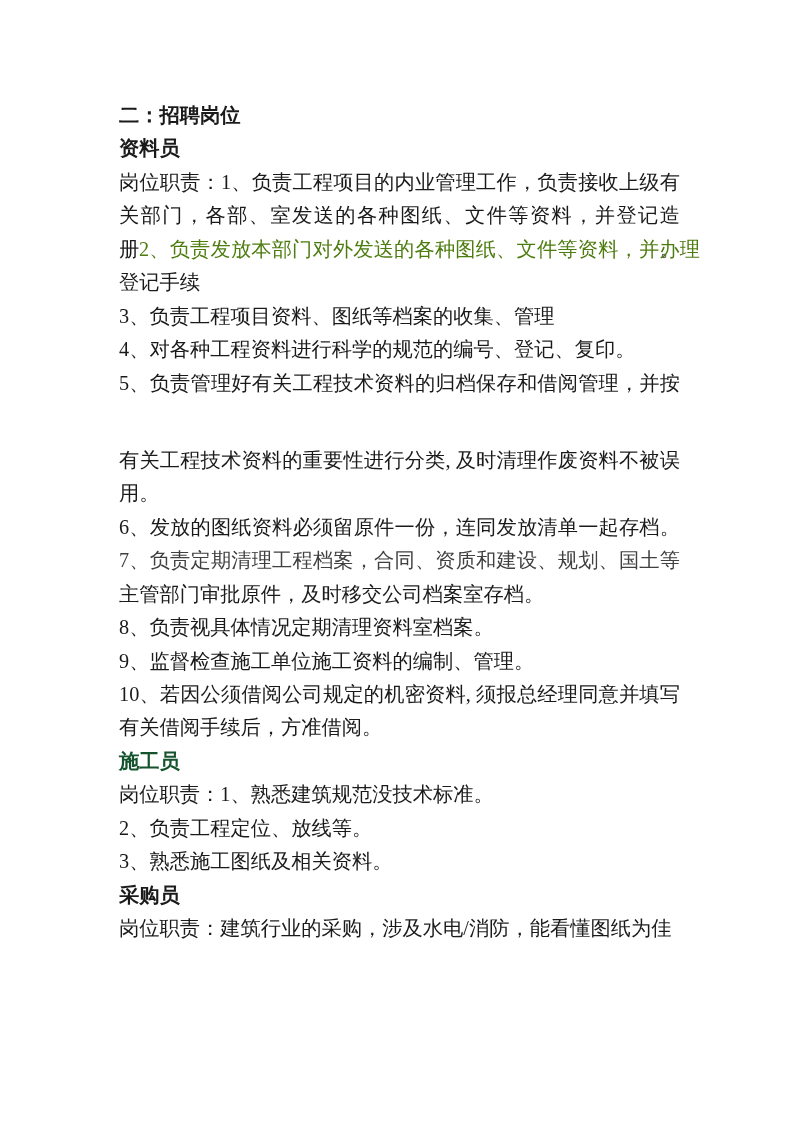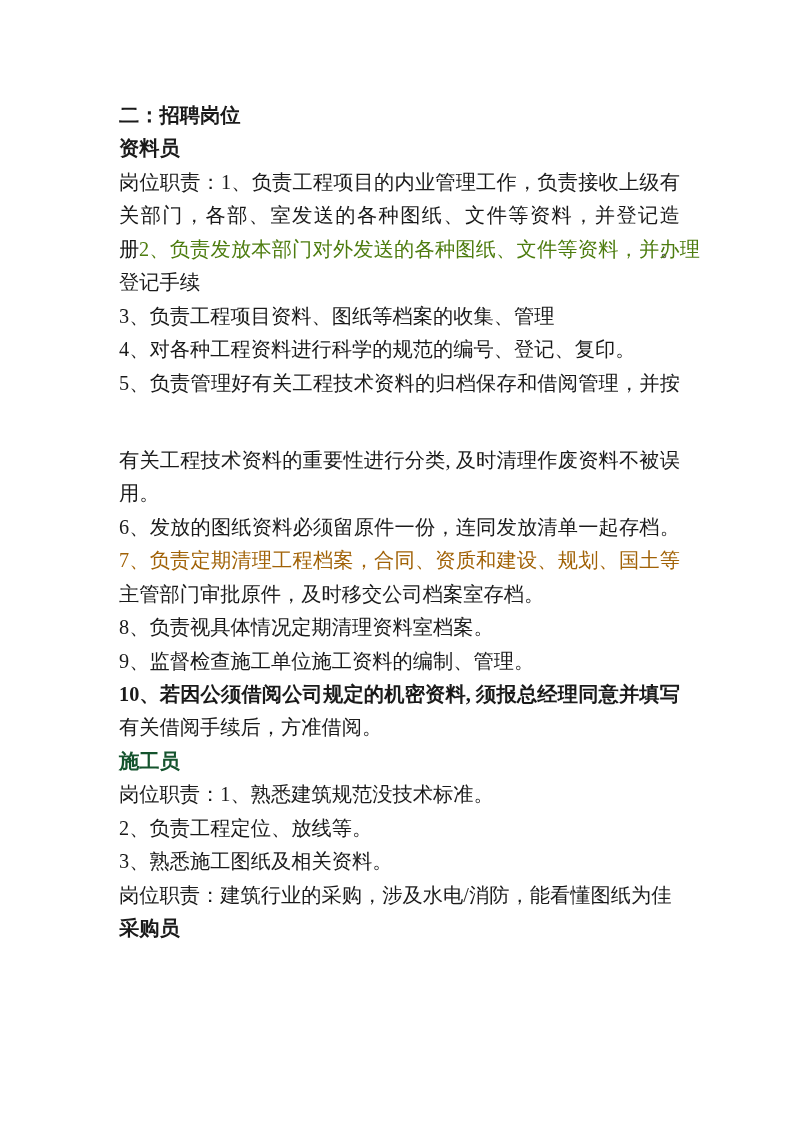--- a/index.html
+++ b/index.html
@@ -50,25 +50,25 @@
     <div class="line body justify" style="color: rgb(26, 26, 26);">岗位职责：1、负责工程项目的内业管理工作，负责接收上级有</div>
     <div class="line body justify" style="color: rgb(26, 26, 26);">关部门，各部、室发送的各种图纸、文件等资料，并登记造册。</div>
     <div class="line body justify" style="color: #4d7c0f; margin-left: 20px;">2、负责发放本部门对外发送的各种图纸、文件等资料，并办理</div>
     <div class="line body" style="color: rgb(26, 26, 26);">登记手续</div>
     <div class="line body" style="color: rgb(26, 26, 26);">3、负责工程项目资料、图纸等档案的收集、管理</div>
     <div class="line body" style="color: rgb(26, 26, 26);">4、对各种工程资料进行科学的规范的编号、登记、复印。</div>
     <div class="line body justify" style="color: rgb(26, 26, 26);">5、负责管理好有关工程技术资料的归档保存和借阅管理，并按</div>
     <div class="line body justify" style="color: rgb(26, 26, 26); margin-top: 44px;">有关工程技术资料的重要性进行分类, 及时清理作废资料不被误</div>
     <div class="line body" style="color: rgb(26, 26, 26);">用。</div>
     <div class="line body justify" style="color: rgb(26, 26, 26);">6、发放的图纸资料必须留原件一份，连同发放清单一起存档。</div>
-    <div class="line body justify" style="color: #a16207;">7、负责定期清理工程档案，合同、资质和建设、规划、国土等</div>
+    <div class="line body justify" style="color: #404040;">7、负责定期清理工程档案，合同、资质和建设、规划、国土等</div>
     <div class="line body" style="color: rgb(26, 26, 26);">主管部门审批原件，及时移交公司档案室存档。</div>
     <div class="line body" style="color: rgb(26, 26, 26);">8、负责视具体情况定期清理资料室档案。</div>
     <div class="line body" style="color: rgb(26, 26, 26);">9、监督检查施工单位施工资料的编制、管理。</div>
-    <div class="line body justify" style="color: rgb(26, 26, 26); font-weight: bold;">10、若因公须借阅公司规定的机密资料, 须报总经理同意并填写</div>
+    <div class="line body justify" style="color: rgb(26, 26, 26);">10、若因公须借阅公司规定的机密资料, 须报总经理同意并填写</div>
     <div class="line body" style="color: rgb(26, 26, 26);">有关借阅手续后，方准借阅。</div>
     <div class="line heading" style="color: #14532d;">施工员</div>
     <div class="line body" style="color: rgb(26, 26, 26);">岗位职责：1、熟悉建筑规范没技术标准。</div>
     <div class="line body" style="color: rgb(26, 26, 26);">2、负责工程定位、放线等。</div>
     <div class="line body" style="color: rgb(26, 26, 26);">3、熟悉施工图纸及相关资料。</div>
+    <div class="line heading" style="color: rgb(26, 26, 26);">采购员</div>
     <div class="line body" style="color: rgb(26, 26, 26);">岗位职责：建筑行业的采购，涉及水电/消防，能看懂图纸为佳</div>
-    <div class="line heading" style="color: rgb(26, 26, 26);">采购员</div>
   </div>
 
 </body></html>

